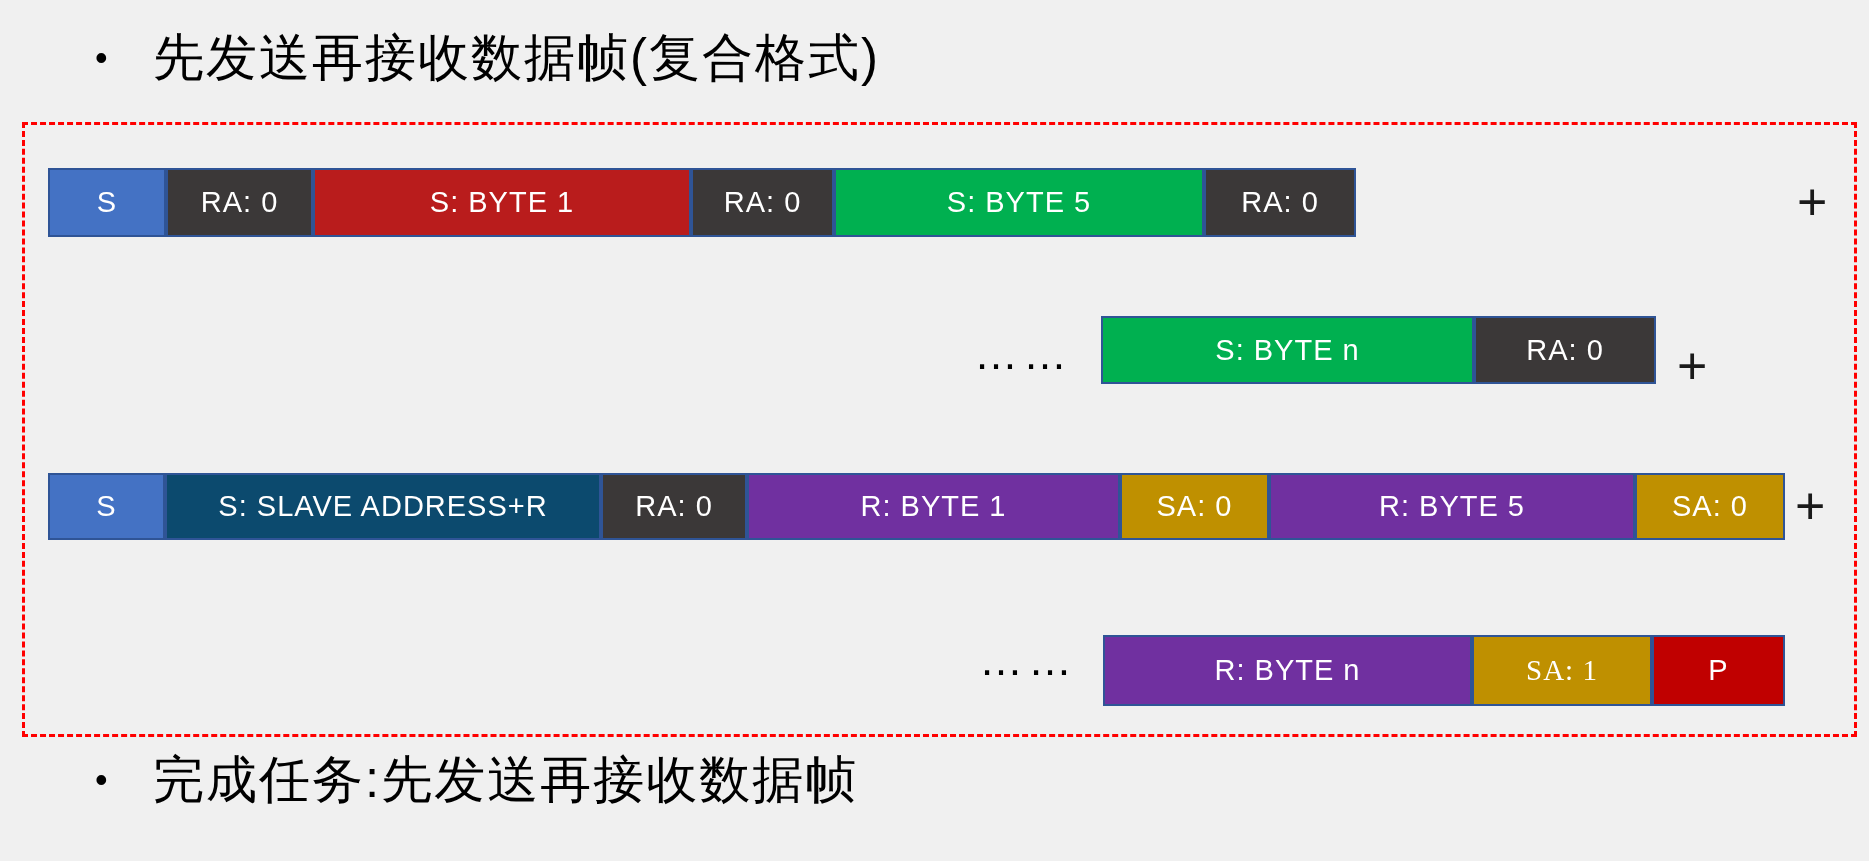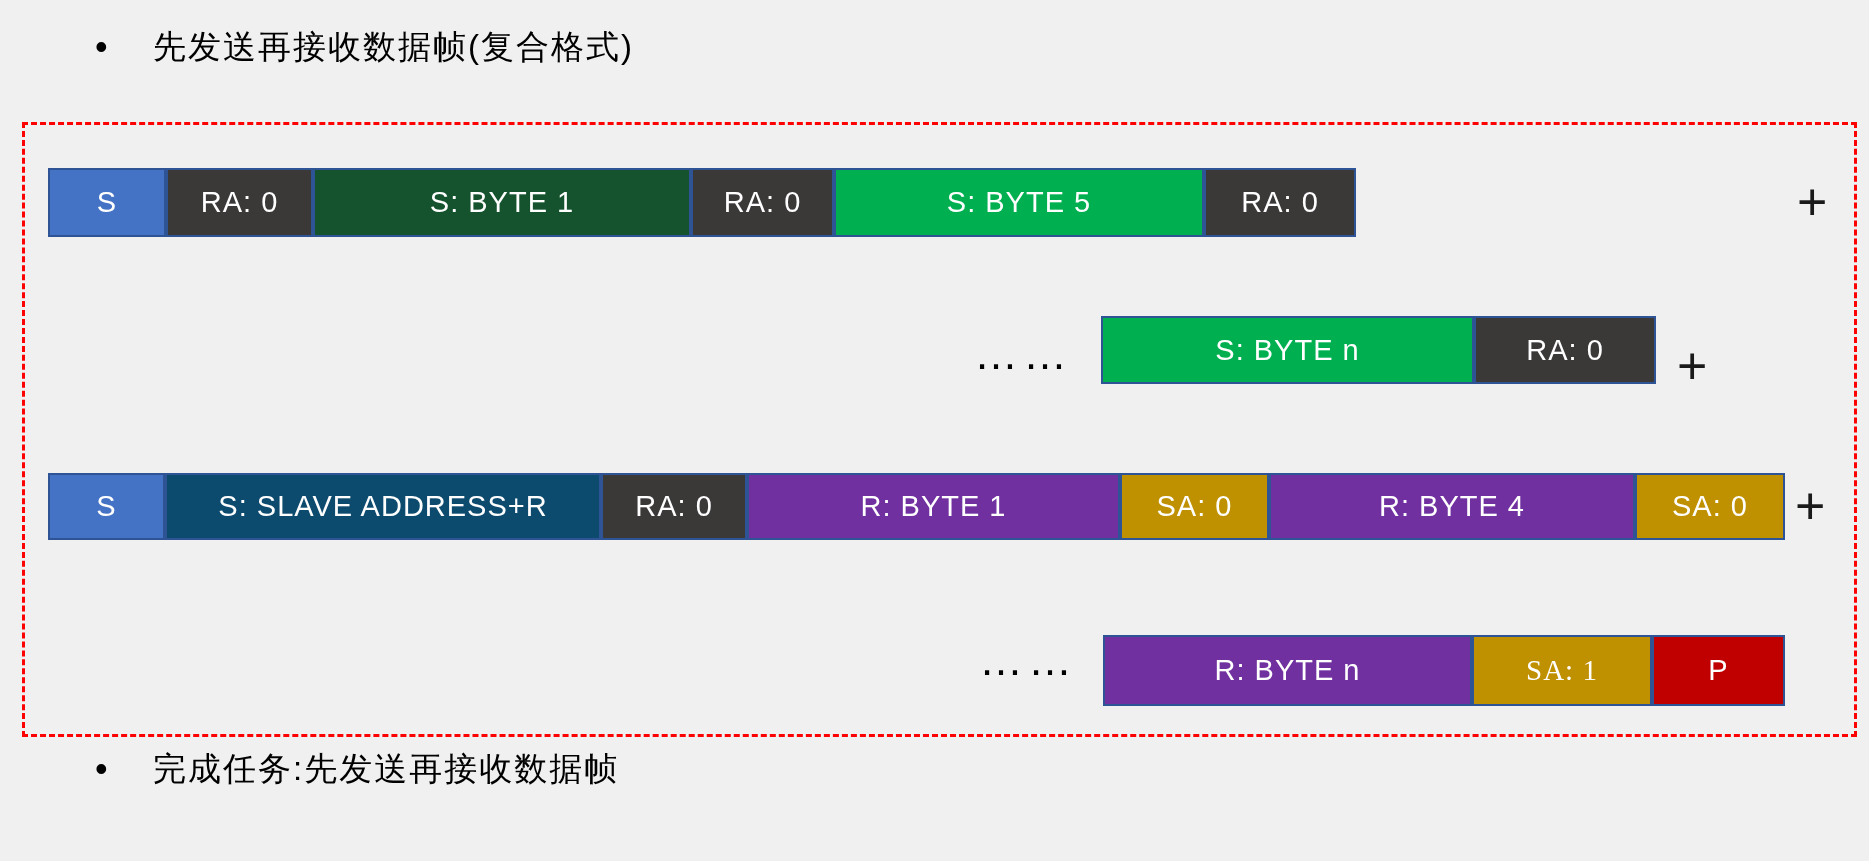--- a/index.html
+++ b/index.html
@@ -12,21 +12,21 @@
   }
   .bullet-line{
     position:absolute;left:95px;
     display:flex;align-items:center;
     color:#000;
   }
   .bullet-dot{
     font-size:36px;line-height:1;width:58px;color:#000;
   }
   .bullet-text{
-    font-size:33px;line-height:1.25;color:#000;
+    font-size:51px;line-height:1.25;color:#000;
     letter-spacing:2px;white-space:pre;
   }
   .dash-box{
     position:absolute;left:22px;top:122px;
     width:1829px;height:609px;
     border:3px dashed #FF0000;
     background:transparent;
   }
   .frame-row{
     position:absolute;display:flex;align-items:stretch;
@@ -55,41 +55,41 @@
   <div class="bullet-line" style="top:26px">
     <span class="bullet-dot">•</span>
     <span class="bullet-text">先发送再接收数据帧(复合格式)</span>
   </div>
 
   <div class="dash-box"></div>
 
   <div class="frame-row" style="left:48px;top:168px;height:69px">
     <div class="seg" style="width: 118px; background-color: rgb(68, 114, 196);">S</div>
     <div class="seg" style="width: 147px; background-color: rgb(59, 56, 56);">RA: 0</div>
-    <div class="seg" style="width: 378px; background-color: #14532d;">S: BYTE 1</div>
+    <div class="seg" style="width: 378px; background-color: #b91c1c;">S: BYTE 1</div>
     <div class="seg" style="width: 143px; background-color: rgb(59, 56, 56);">RA: 0</div>
     <div class="seg" style="width: 370px; background-color: rgb(0, 176, 80);">S: BYTE 5</div>
     <div class="seg" style="width: 152px; background-color: rgb(59, 56, 56);">RA: 0</div>
   </div>
   <span class="plus" style="left:1797px;top:176px">+</span>
 
   <span class="dots" style="left:974px;top:332px">……</span>
   <div class="frame-row" style="left:1101px;top:316px;height:68px">
     <div class="seg" style="width: 373px; background-color: rgb(0, 176, 80);">S: BYTE n</div>
     <div class="seg" style="width: 182px; background-color: rgb(59, 56, 56);">RA: 0</div>
   </div>
   <span class="plus" style="left:1677px;top:340px">+</span>
 
   <div class="frame-row" style="left:48px;top:473px;height:67px">
     <div class="seg" style="width: 117px; background-color: rgb(68, 114, 196);">S</div>
     <div class="seg" style="width: 436px; background-color: #0c4a6e;">S: SLAVE ADDRESS+R</div>
     <div class="seg" style="width: 146px; background-color: rgb(59, 56, 56);">RA: 0</div>
     <div class="seg" style="width: 373px; background-color: rgb(112, 48, 160);">R: BYTE 1</div>
     <div class="seg" style="width: 149px; background-color: rgb(191, 144, 0);">SA: 0</div>
-    <div class="seg" style="width: 366px; background-color: rgb(112, 48, 160);">R: BYTE 4</div>
+    <div class="seg" style="width: 366px; background-color: rgb(112, 48, 160);">R: BYTE 5</div>
     <div class="seg" style="width: 150px; background-color: rgb(191, 144, 0);">SA: 0</div>
   </div>
   <span class="plus" style="left:1795px;top:480px">+</span>
 
   <span class="dots" style="left:979px;top:638px">……</span>
   <div class="frame-row" style="left:1103px;top:635px;height:71px">
     <div class="seg" style="width: 369px; background-color: rgb(112, 48, 160);">R: BYTE n</div>
     <div class="seg" style="width: 180px; background-color: rgb(191, 144, 0); font-family: Liberation Serif, serif;">SA: 1</div>
     <div class="seg" style="width: 133px; background-color: rgb(192, 0, 0);">P</div>
   </div>

